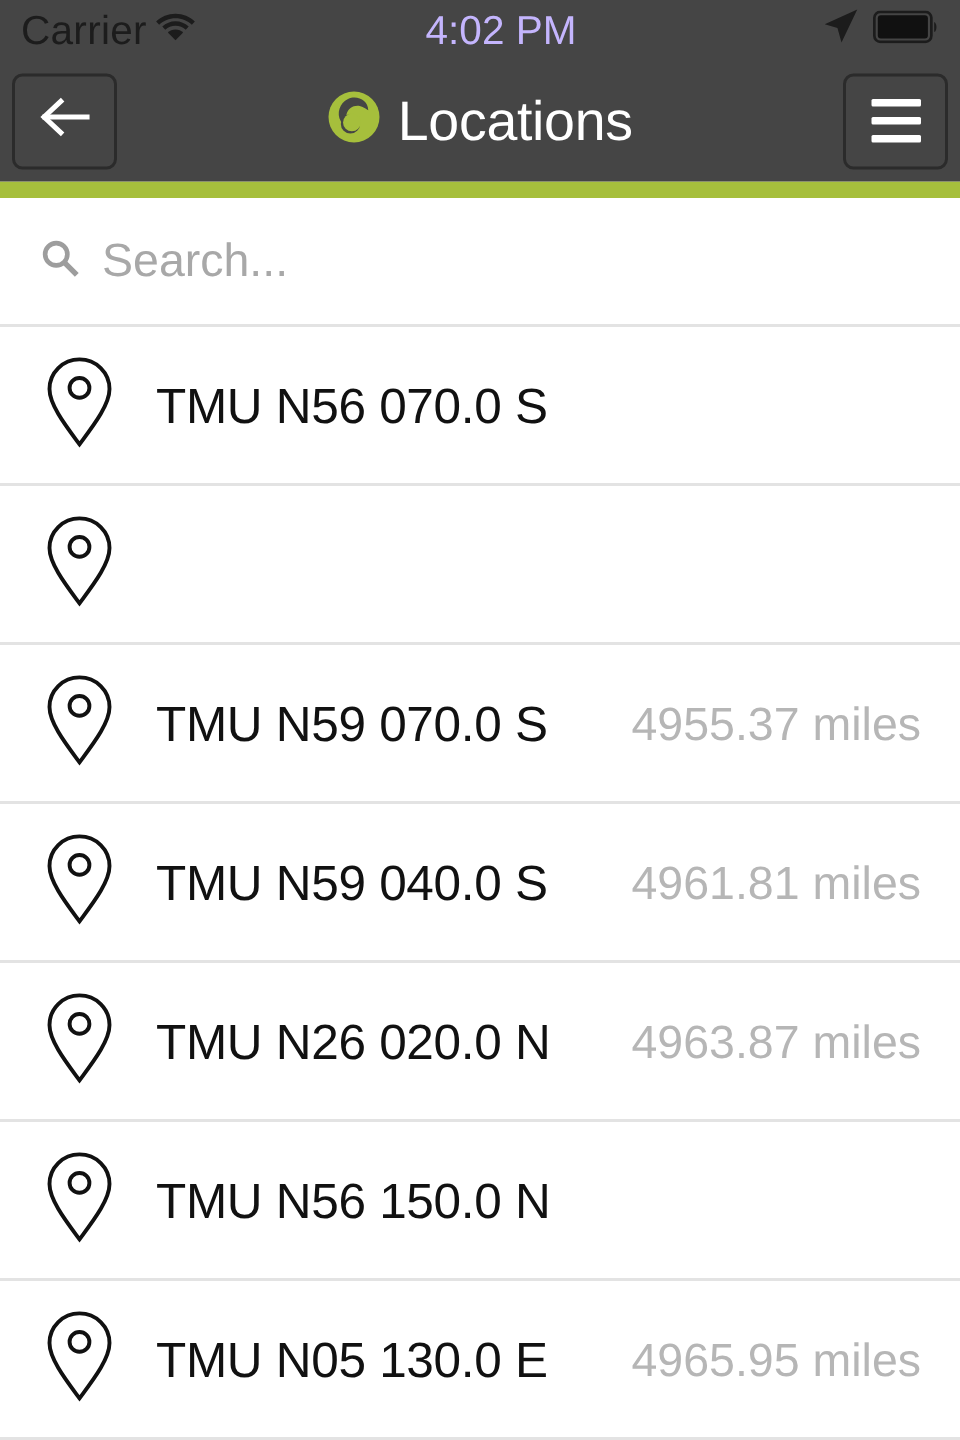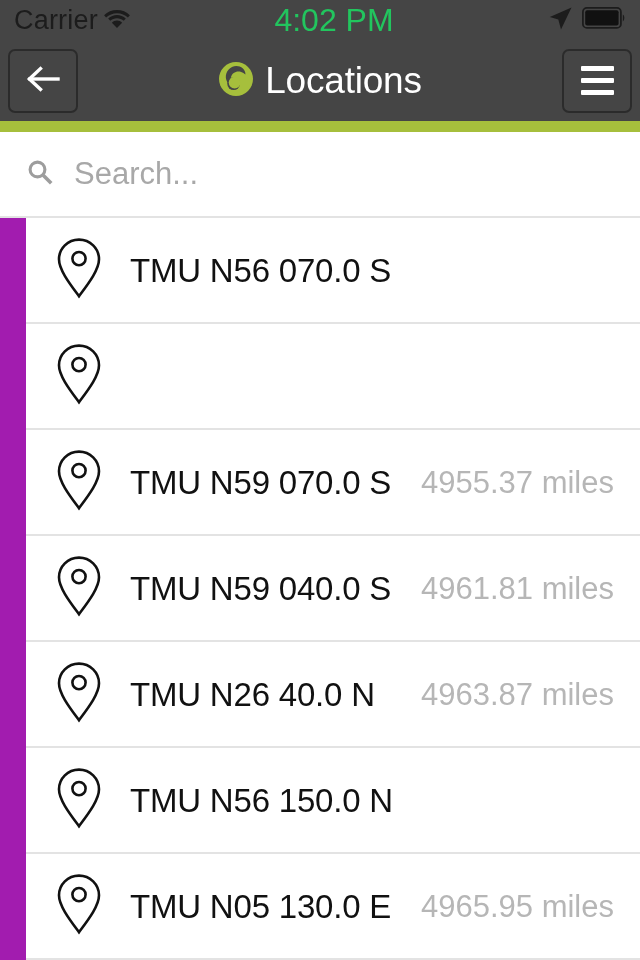--- a/index.html
+++ b/index.html
@@ -40,22 +40,22 @@
   .status-carrier {
     color: #1c1c1c;
     font-size: 27px;
     letter-spacing: 0.2px;
     line-height: 1;
   }
   .status-center {
     position: absolute;
     left: 0; right: 0;
     text-align: center;
-    color: #22c55e;
-    font-size: 32px;
+    color: #c4b5fd;
+    font-size: 27px;
     line-height: 1;
     pointer-events: none;
     padding-left: 28px;
   }
   .status-right {
     margin-left: auto;
     display: flex;
     align-items: center;
     gap: 9px;
   }
@@ -133,33 +133,32 @@
     cursor: text;
   }
   .search-icon { display: block; flex: 0 0 auto; }
   .search-input {
     border: none;
     outline: none;
     background: transparent;
     font-family: "Liberation Sans", sans-serif;
     font-size: 31px;
     color: #333333;
-    margin-left: 20px;
+    margin-left: 14px;
     flex: 1 1 auto;
     height: 100%;
     padding: 0;
   }
   .search-input::placeholder { color: #a8a8a8; opacity: 1; }
 
   
   .list {
     flex: 1 1 auto;
     overflow: hidden;
-    background: #a21caf;
-    padding-left: 26px;
+    background: #0ea5e9;
   }
   .list-item {
     height: 106px;
     display: flex;
     align-items: center;
     padding: 0 26px 0 30px;
     border-bottom: 2px solid #e3e3e3;
     background: #ffffff;
     cursor: pointer;
   }
@@ -296,21 +295,21 @@
             <circle cx="23" cy="21.6" r="6.6" fill="none" stroke="#111111" stroke-width="2.6"></circle>
           </svg></span>
         <span class="item-title">TMU N59 040.0 S</span>
         <span class="item-distance">4961.81 miles</span>
       </div>
       <div class="list-item">
         <span class="pin-icon"><svg width="46" height="62" viewBox="0 0 46 62">
             <path d="M23 2.6 C11.9 2.6 3.0 11.4 3.0 22.3 C3.0 33.0 14.0 47.0 23 59.2 C32.0 47.0 43.0 33.0 43.0 22.3 C43.0 11.4 34.1 2.6 23 2.6 Z" fill="none" stroke="#111111" stroke-width="2.6"></path>
             <circle cx="23" cy="21.6" r="6.6" fill="none" stroke="#111111" stroke-width="2.6"></circle>
           </svg></span>
-        <span class="item-title">TMU N26 40.0 N</span>
+        <span class="item-title">TMU N26 020.0 N</span>
         <span class="item-distance">4963.87 miles</span>
       </div>
       <div class="list-item">
         <span class="pin-icon"><svg width="46" height="62" viewBox="0 0 46 62">
             <path d="M23 2.6 C11.9 2.6 3.0 11.4 3.0 22.3 C3.0 33.0 14.0 47.0 23 59.2 C32.0 47.0 43.0 33.0 43.0 22.3 C43.0 11.4 34.1 2.6 23 2.6 Z" fill="none" stroke="#111111" stroke-width="2.6"></path>
             <circle cx="23" cy="21.6" r="6.6" fill="none" stroke="#111111" stroke-width="2.6"></circle>
           </svg></span>
         <span class="item-title">TMU N56 150.0 N</span>
       </div>
       <div class="list-item">

